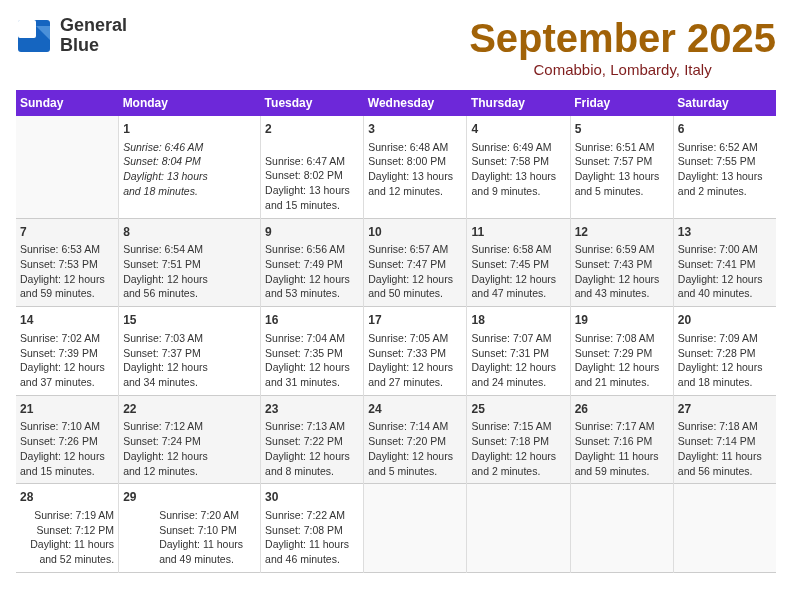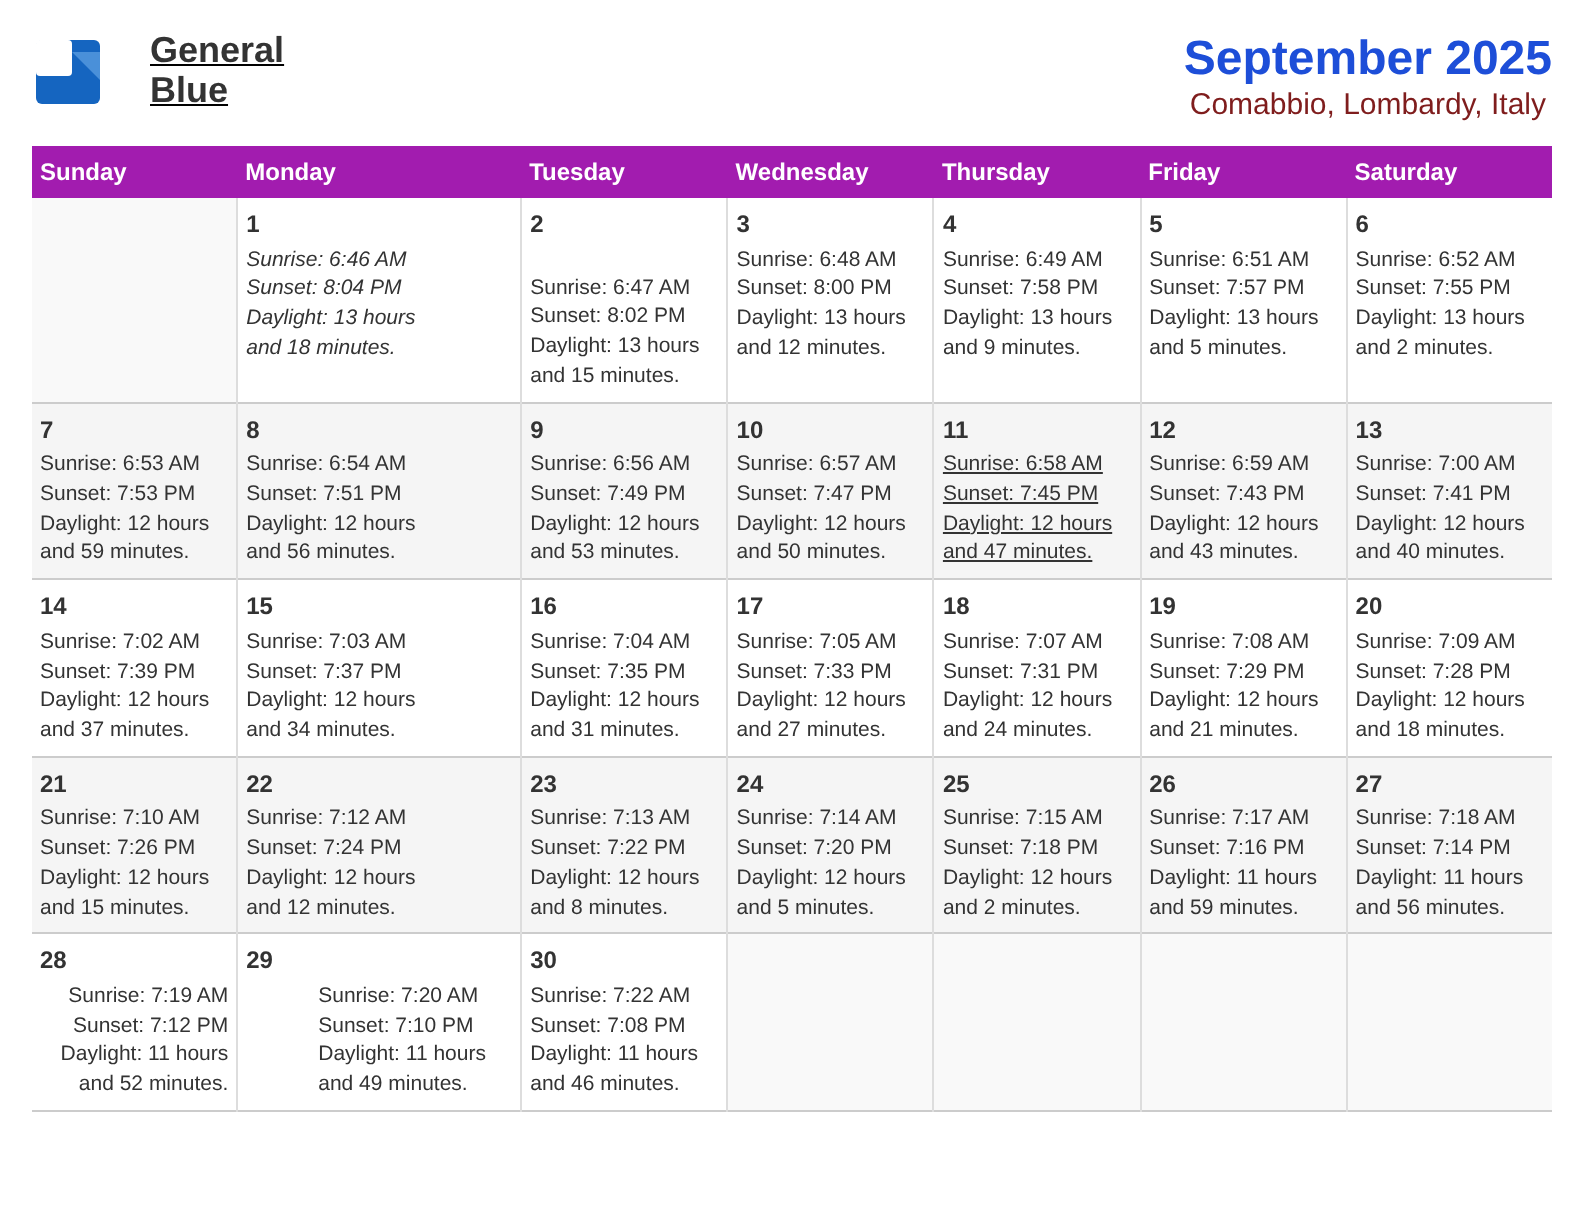--- a/index.html
+++ b/index.html
@@ -12,49 +12,48 @@
     }
     .header-area {
       display: flex;
       justify-content: space-between;
       align-items: flex-start;
       margin-bottom: 12px;
     }
     .logo {
       display: flex;
       align-items: center;
-      gap: 19px;
-      text-decoration: underline;
+      gap: 4px;
     }
     .logo-text {
       font-size: 18px;
       font-weight: bold;
       color: #333;
       line-height: 1.1;
     }
     .title-area {
       text-align: right;
     }
     .month-title {
-      font-size: 24px;
+      font-size: 40px;
       font-weight: bold;
-      color: #1d4ed8;
+      color: #a16207;
     }
     .location {
       font-size: 15px;
       color: #7f1d1d;
       text-align: center;
     }
     table {
       width: 100%;
       border-collapse: collapse;
       font-size: 11px;
     }
     thead tr th {
-      background: #a21caf;
+      background: #6d28d9;
       color: #fff;
       padding: 6px 4px;
       text-align: left;
       font-size: 12px;
       font-weight: bold;
     }
     tbody tr {
       border-bottom: 1px solid #ccc;
     }
     tbody tr td {
@@ -187,21 +186,21 @@
         </td>
         <td>
           <span class="day-num">10</span>
           <div class="cell-content" style="white-space: pre-line;">Sunrise: 6:57 AM
 Sunset: 7:47 PM
 Daylight: 12 hours
 and 50 minutes.</div>
         </td>
         <td>
           <span class="day-num">11</span>
-          <div class="cell-content" style="white-space: pre-line; text-decoration: underline;">Sunrise: 6:58 AM
+          <div class="cell-content" style="white-space: pre-line;">Sunrise: 6:58 AM
 Sunset: 7:45 PM
 Daylight: 12 hours
 and 47 minutes.</div>
         </td>
         <td>
           <span class="day-num">12</span>
           <div class="cell-content" style="white-space: pre-line;">Sunrise: 6:59 AM
 Sunset: 7:43 PM
 Daylight: 12 hours
 and 43 minutes.</div>

